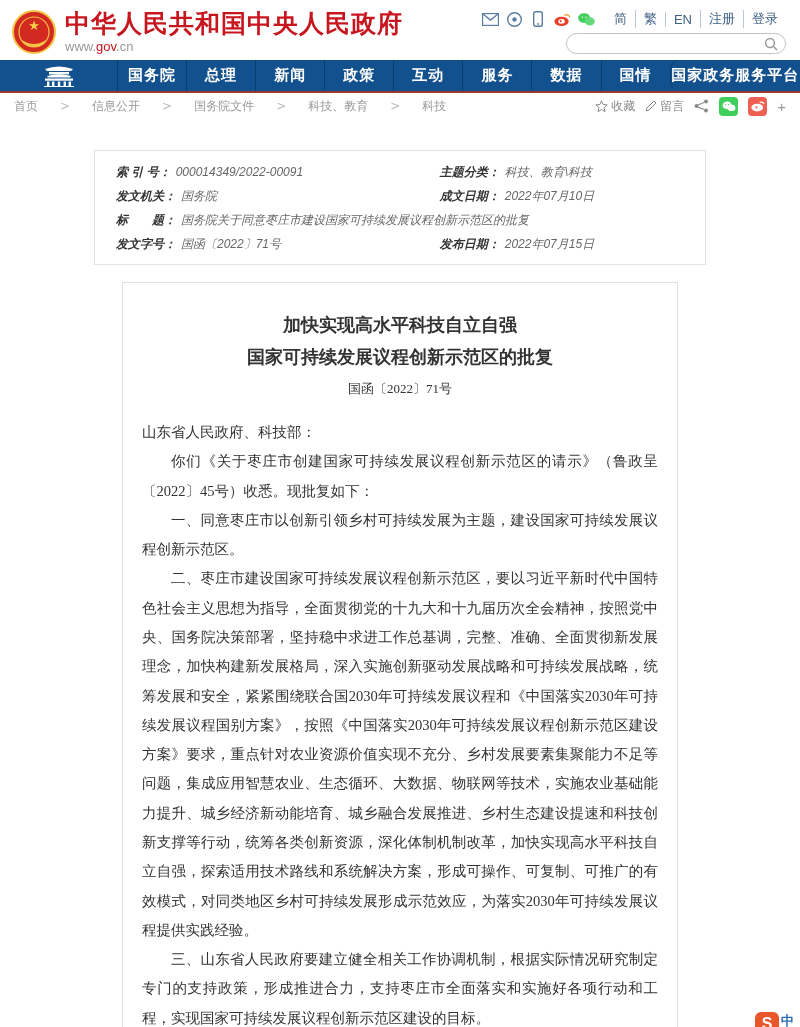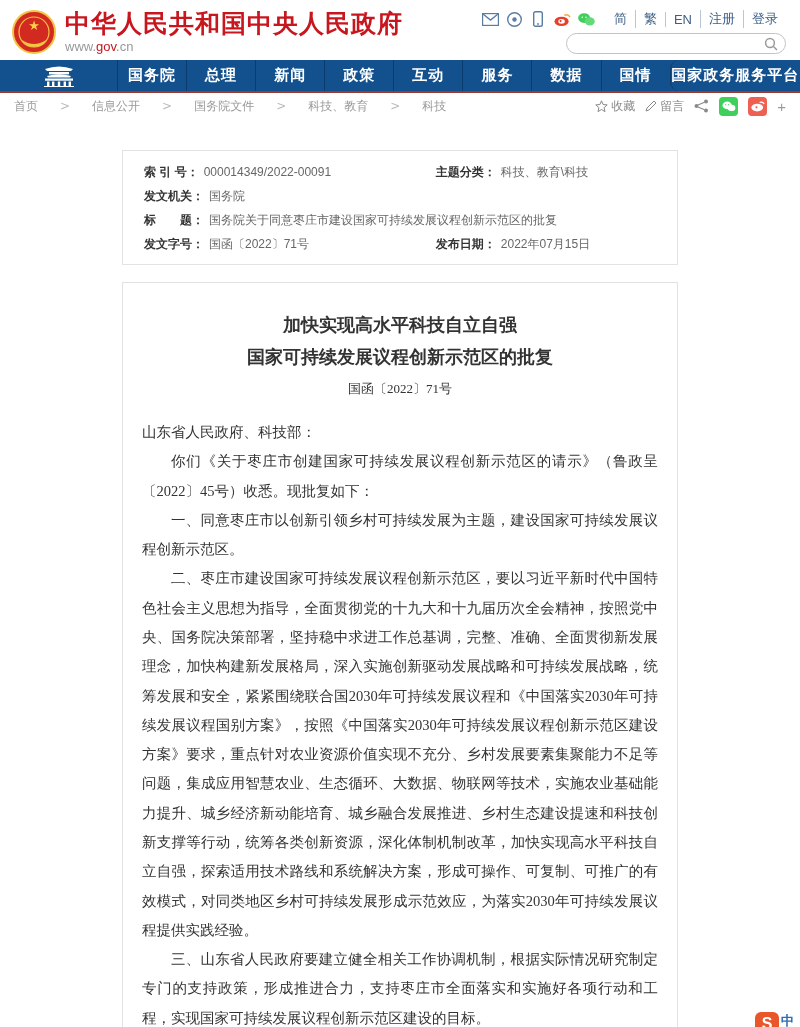--- a/index.html
+++ b/index.html
@@ -36,21 +36,21 @@
   .crumbs .crumb { cursor:pointer; }
   .crumbs .sep { color:#bbb; font-family:"DejaVu Sans",sans-serif; }
   .crumb-actions { margin-left:auto; display:flex; align-items:center; gap:10px; color:#8a8a8a; }
   .act { display:inline-flex; align-items:center; gap:3px; cursor:pointer; font-size:12px; color:#8a8a8a; }
   .badge { width:19px; height:19px; border-radius:4px; display:inline-flex; align-items:center; justify-content:center; cursor:pointer; }
   .badge.wechat { background:#3fcf5a; }
   .badge.weibo  { background:#ee6152; }
   .plus { font-size:15px; color:#9a9a9a; cursor:pointer; }
 
   
-  .meta-box { width:556px; margin:31px auto 0; border:1px solid #e2e2e2; padding:13px 21px 11px; font-size:12px; }
+  .meta-box { width:612px; margin:31px auto 0; border:1px solid #e2e2e2; padding:13px 21px 11px; font-size:12px;font-style:italic; }
   .meta-grid { display:grid; grid-template-columns:57% 43%; row-gap:7px; }
   .m-cell { display:flex; line-height:17px; }
   .m-cell.span2 { grid-column:1 / -1; }
   .m-label { color:#333; font-weight:bold; white-space:pre; flex:0 0 auto; }
   .m-value { color:#666; margin-left:5px; }
 
   
   .doc-box { width:556px; margin:17px auto 0; border:1px solid #e2e2e2; padding:27px 19px 22px;
     font-family:"Liberation Serif","DejaVu Serif",serif; color:#333; }
   .doc-title { text-align:center; font-size:18px; font-weight:bold; line-height:1.75; color:#333; }
@@ -222,20 +222,24 @@
       <span class="m-value">000014349/2022-00091</span>
     </div>
     <div class="m-cell">
       <span class="m-label">主题分类：</span>
       <span class="m-value">科技、教育\科技</span>
     </div>
     <div class="m-cell">
       <span class="m-label">发文机关：</span>
       <span class="m-value">国务院</span>
     </div>
+    <div class="m-cell">
+      <span class="m-label">成文日期：</span>
+      <span class="m-value">2022年07月10日</span>
+    </div>
     <div class="m-cell span2">
       <span class="m-label">标　　题：</span>
       <span class="m-value">国务院关于同意枣庄市建设国家可持续发展议程创新示范区的批复</span>
     </div>
     <div class="m-cell">
       <span class="m-label">发文字号：</span>
       <span class="m-value">国函〔2022〕71号</span>
     </div>
     <div class="m-cell">
       <span class="m-label">发布日期：</span>

